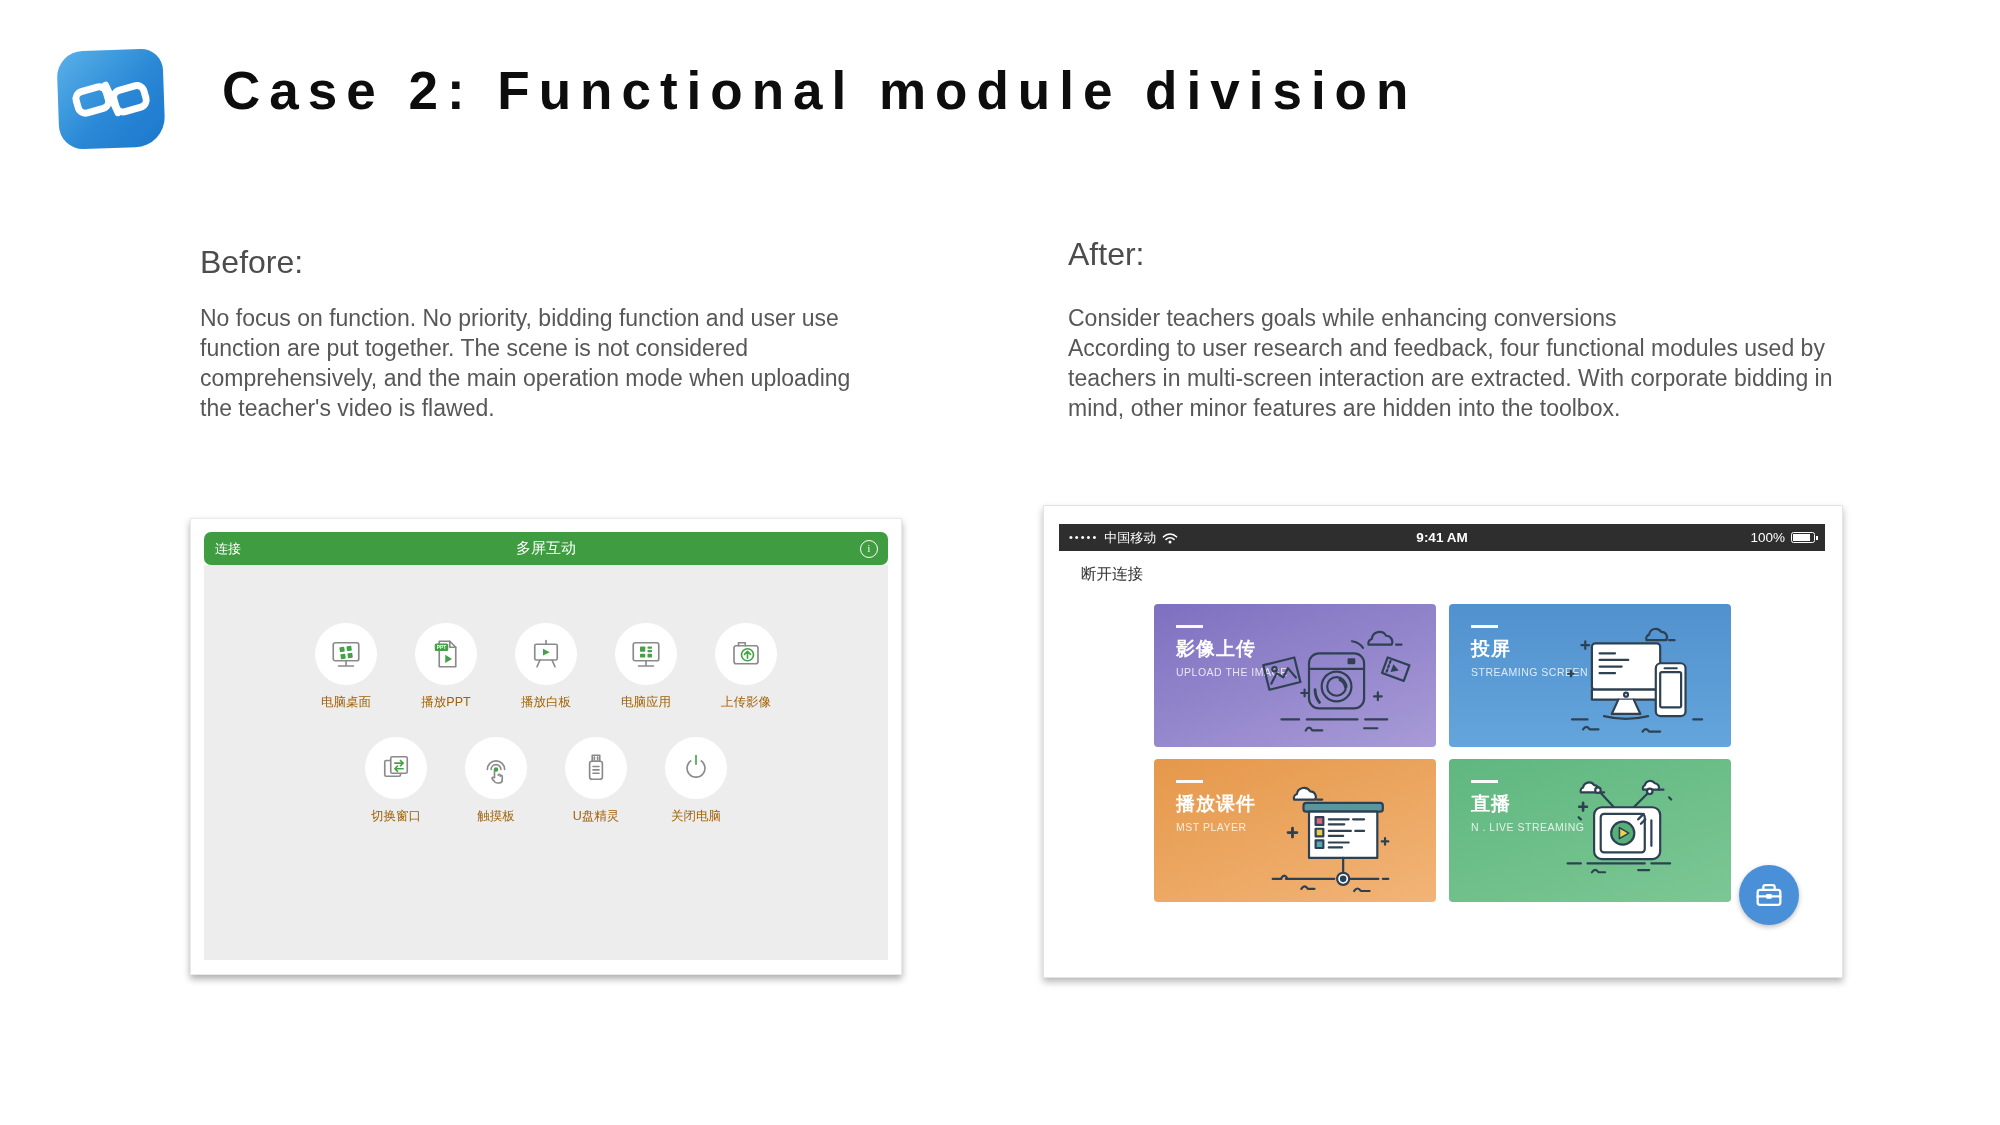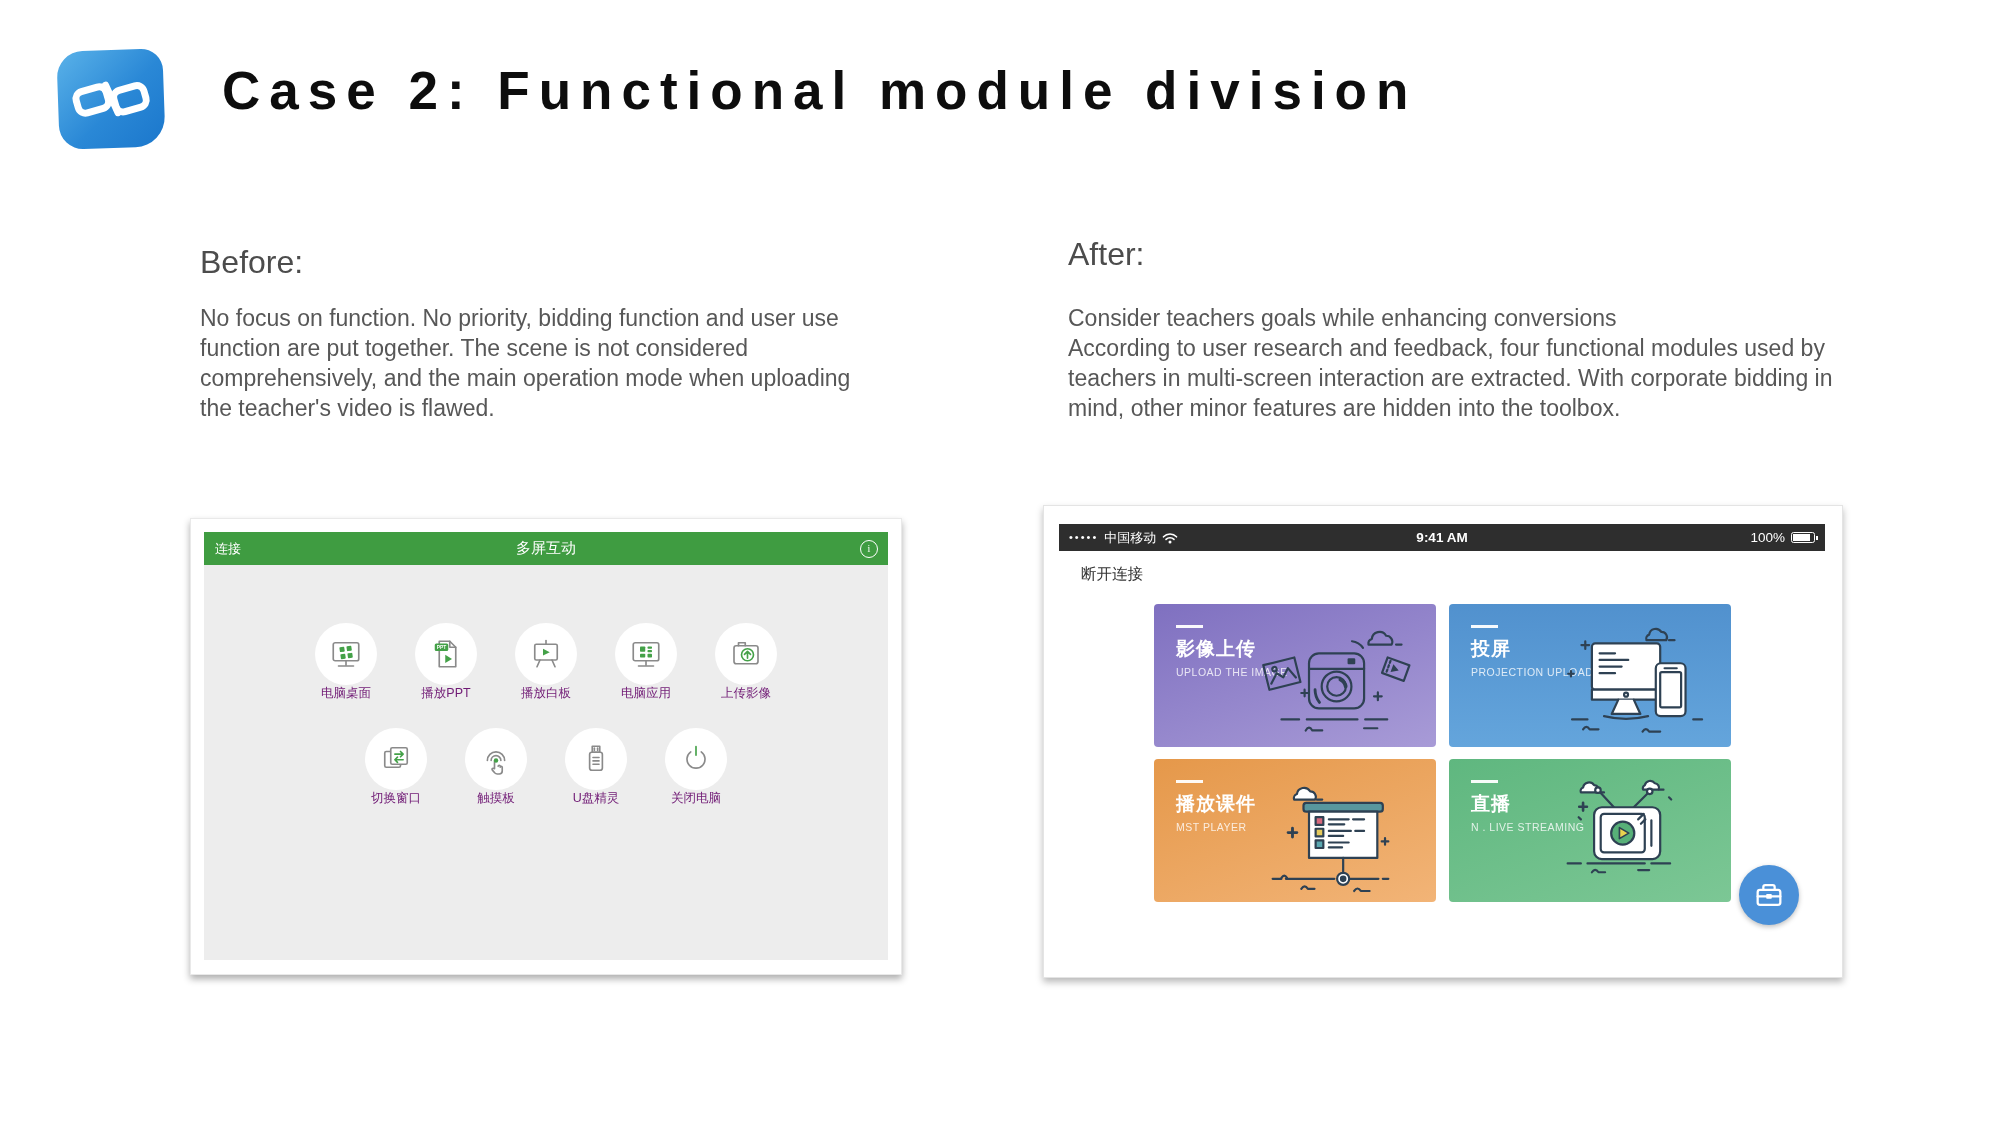--- a/index.html
+++ b/index.html
@@ -19,34 +19,34 @@
   .before-heading{left:200px;top:244px;}
   .after-heading{left:1068px;top:236px;}
   .para{position:absolute;font-size:23px;line-height:30px;color:#575757;}
   .before-para{left:200px;top:303px;width:668px;}
   .after-para{left:1068px;top:303px;width:768px;}
 
   
   .app-card{position:absolute;left:190px;top:518px;width:712px;height:457px;background:#fff;
             border:1px solid #e9e9e9;box-shadow:0 4px 7px rgba(0,0,0,.32);
             box-sizing:border-box;padding:13px 13px 14px;}
-  .app-nav{height:33px;background:#3f9c41;display:flex;align-items:center;position:relative;color:#fff;}
+  .app-nav{height:33px;background:#3f9c41;display:flex;align-items:center;position:relative;color:#fff;border-radius:7px;}
   .app-nav-left{position:absolute;left:11px;font-size:13px;cursor:pointer;}
   .app-nav-title{margin:4px auto;font-size:15px;}
   .app-nav-info{position:absolute;right:10px;width:16px;height:16px;border:1.4px solid #fff;
             border-radius:50%;display:flex;align-items:center;justify-content:center;
             font-size:10px;font-family:"Liberation Serif",serif;}
   .app-content{background:#ededed;height:calc(100% - 33px);}
   .icon-row{display:flex;justify-content:center;}
   .icon-row.r1{padding-top:58px;}
   .icon-row.r2{padding-top:26px;}
   .icon-item{width:100px;display:flex;flex-direction:column;align-items:center;cursor:pointer;}
   .icon-circle{width:62px;height:62px;border-radius:50%;background:#fff;
             display:flex;align-items:center;justify-content:center;}
-  .icon-label{margin-top:0;font-size:12.5px;color:#701a75;}
+  .icon-label{margin-top:9px;font-size:12.5px;color:#a16207;}
   .lic{stroke:#8a8a8a;stroke-width:2.2;fill:none;stroke-linecap:round;stroke-linejoin:round;}
   .gn{stroke:#44a148;}
   .gf{fill:#44a148;stroke:none;}
 
   
   .phone-panel{position:absolute;left:1043px;top:505px;width:800px;height:473px;background:#fff;
             border:1px solid #e4e4e4;box-shadow:0 4px 7px rgba(0,0,0,.28);box-sizing:border-box;}
   .status-bar{position:absolute;left:15px;right:17px;top:18px;height:27px;background:#2e2e2e;
             color:#fff;display:flex;align-items:center;padding:0 10px;font-size:13.5px;}
   .sb-left{display:flex;align-items:center;gap:6px;}
@@ -308,21 +308,21 @@
           <g fill="#2e4153" stroke="none">
             <rect x="98" y="37.5" width="7" height="5.5" rx="1"></rect>
             <path d="M138 44 l6.5 3.8 -6.5 3.8z" transform="rotate(20 142 48)"></path>
           </g>
         </svg>
       </div>
 
       <div class="mcard c1">
         <div class="dash"></div>
         <div class="t">投屏</div>
-        <div class="s">PROJECTION UPLOAD</div>
+        <div class="s">STREAMING SCREEN</div>
         <svg class="illus" viewBox="0 0 175 118">
           <g class="il">
             <path d="M104 16 a6 6 0 0 1 11 -2.5 a5 5 0 0 1 4.5 7.5 h-18 a4 4 0 0 1 2.5 -5z" fill-opacity="0"></path>
             <line x1="122" y1="21" x2="127" y2="21"></line>
             <path d="M46 22 v7 m-3.5 -3.5 h7"></path>
               <path d="M33 49 v5 m-2.5 -2.5 h5"></path>
             <rect x="52" y="24" width="62" height="42" rx="3" fill="#fff"></rect>
             <path d="M59 33 h14 M59 39 h26 M59 45 h20 M59 51 h14"></path>
             <rect x="52" y="66" width="62" height="9" fill="#fff"></rect>
               <circle cx="83" cy="70.5" r="1.8"></circle>

